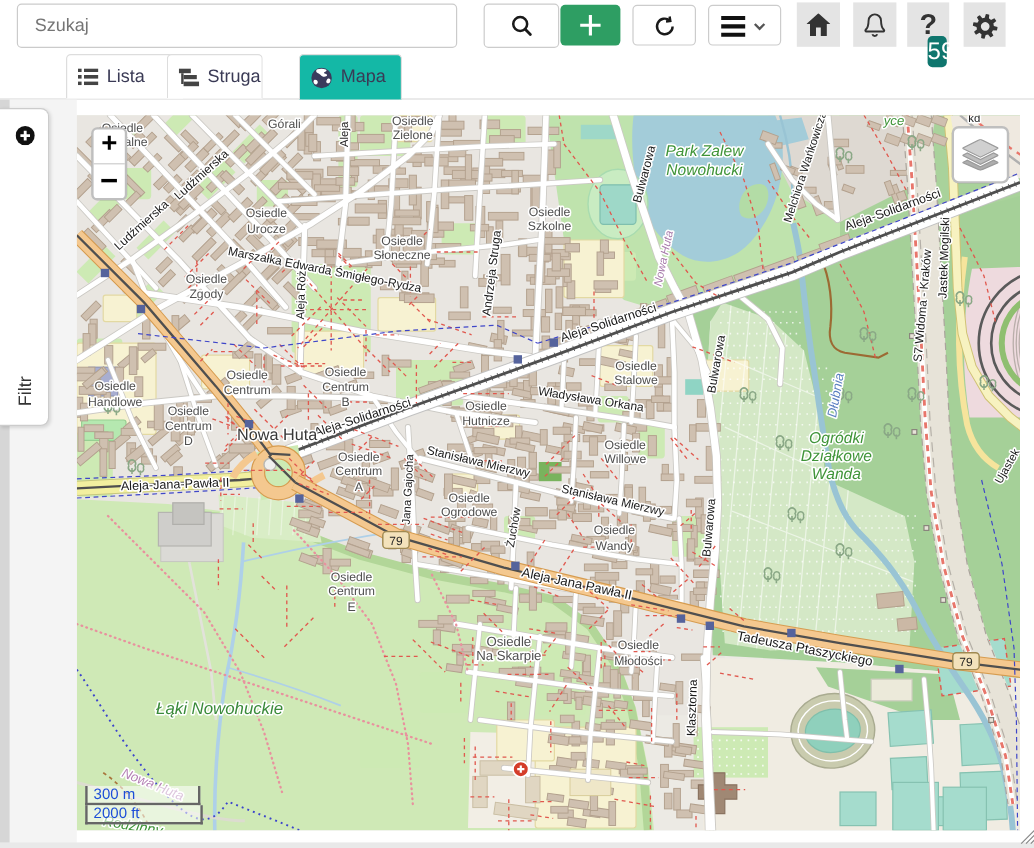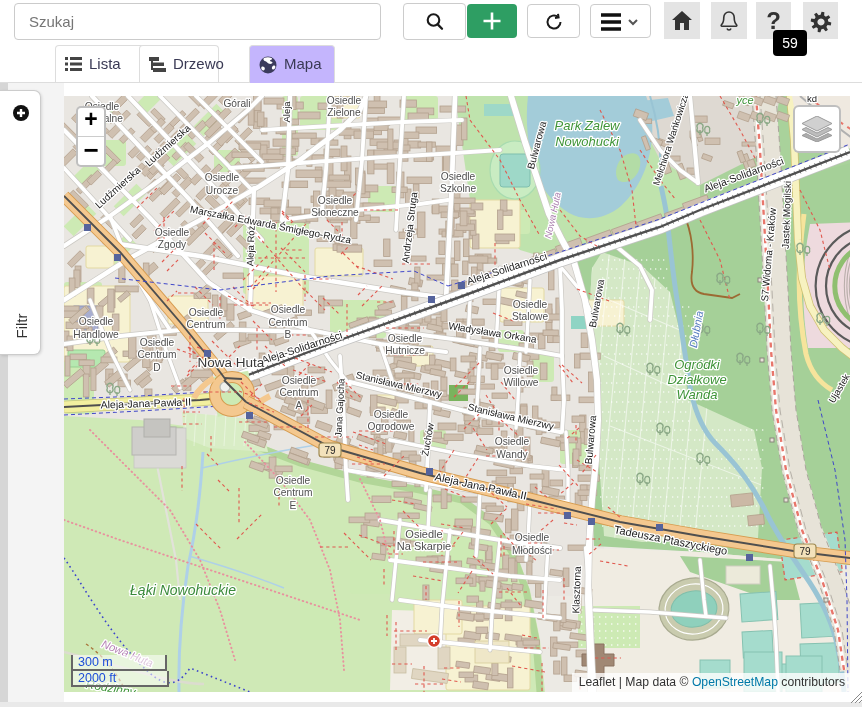--- a/index.html
+++ b/index.html
@@ -43,44 +43,44 @@
  </svg>
 </div>
 <div style="position:absolute;left:756px;top:2px;width:35px;height:37px;background:#e4e4e4">
  <div style="position:absolute;left:0;width:100%;top:5px;text-align:center;font-size:24px;font-weight:bold;color:#333">?</div>
 </div>
 <div style="position:absolute;left:803px;top:2px;width:35px;height:37px;background:#e4e4e4">
  <svg width="22" height="22" style="position:absolute;left:7px;top:9px" viewBox="0 0 22 22" fill="#333">
   <path d="M11.57,0.72A10.3,10.3 0 0 1 14.41,1.28L14.12,4.51A7.2,7.2 0 0 1 15.80,5.64L18.67,4.13A10.3,10.3 0 0 1 20.28,6.54L17.79,8.61A7.2,7.2 0 0 1 18.19,10.60L21.28,11.57A10.3,10.3 0 0 1 20.72,14.41L17.49,14.12A7.2,7.2 0 0 1 16.36,15.80L17.87,18.67A10.3,10.3 0 0 1 15.46,20.28L13.39,17.79A7.2,7.2 0 0 1 11.40,18.19L10.43,21.28A10.3,10.3 0 0 1 7.59,20.72L7.88,17.49A7.2,7.2 0 0 1 6.20,16.36L3.33,17.87A10.3,10.3 0 0 1 1.72,15.46L4.21,13.39A7.2,7.2 0 0 1 3.81,11.40L0.72,10.43A10.3,10.3 0 0 1 1.28,7.59L4.51,7.88A7.2,7.2 0 0 1 5.64,6.20L4.13,3.33A10.3,10.3 0 0 1 6.54,1.72L8.61,4.21A7.2,7.2 0 0 1 10.60,3.81ZM11.0,7.4 a3.6,3.6 0 1,0 0.01,0 Z" fill-rule="evenodd"></path>
  </svg>
 </div>
-<div style="position:absolute;left:773px;top:30px;width:34px;height:26px;background:#000000;border-radius:4px;color:#fff;font-size:14px;text-align:center;line-height:26px">59</div>
+<div style="position:absolute;left:773px;top:30px;width:16px;height:26px;background:#0f766e;border-radius:4px;color:#fff;font-size:20px;text-align:center;line-height:26px">59</div>
 
 <div style="position:absolute;left:0;top:82px;width:862px;height:1px;background:#ddd"></div>
 <div style="position:absolute;left:55px;top:45px;width:98px;height:37px;background:#fff;border:1px solid #ddd;border-bottom:none;border-radius:4px 4px 0 0">
  <svg width="17" height="14" style="position:absolute;left:9px;top:11px" viewBox="0 0 17 14" fill="#444">
       <rect x="0" y="0" width="3" height="3"></rect>
       <rect x="5" y="0" width="12" height="3"></rect>
       <rect x="0" y="5.5" width="3" height="3"></rect>
       <rect x="5" y="5.5" width="12" height="3"></rect>
       <rect x="0" y="11" width="3" height="3"></rect>
       <rect x="5" y="11" width="12" height="3"></rect>
     </svg>
  <span style="position:absolute;left:33px;top:9px;font-size:15px;color:#3a3a55">Lista</span>
 </div>
 <div style="position:absolute;left:139px;top:45px;width:80px;height:37px;background:#fff;border:1px solid #ddd;border-bottom:none;border-radius:4px 4px 0 0">
  <svg width="17" height="15" style="position:absolute;left:9px;top:11px" viewBox="0 0 17 15" fill="#444">
       <rect x="0" y="0" width="10" height="4"></rect>
       <rect x="2" y="4" width="2" height="9"></rect>
       <rect x="4" y="5.5" width="11" height="3.5"></rect>
       <rect x="4" y="11" width="13" height="4"></rect>
     </svg>
- <span style="position:absolute;left:33px;top:9px;font-size:15px;color:#3a3a55">Drzewo</span>
+ <span style="position:absolute;left:33px;top:9px;font-size:15px;color:#3a3a55">Struga</span>
 </div>
-<div style="position:absolute;left:249px;top:45px;width:86px;height:38px;background:#c4b5fd;border:1px solid #ddd;border-bottom:none;border-radius:4px 4px 0 0">
+<div style="position:absolute;left:249px;top:45px;width:86px;height:38px;background:#14b8a6;border:1px solid #ddd;border-bottom:none;border-radius:4px 4px 0 0">
  <svg width="18" height="18" style="position:absolute;left:9px;top:10px" viewBox="0 0 18 18">
       <circle cx="9" cy="9" r="8.5" fill="#3b3b5c"></circle>
       <path fill="#fff" d="M5.5,1.8 C7.5,1 10.5,1 12.5,1.9 C13.5,2.4 13.2,3.4 12,3.8 C10.5,4.3 10.8,5.2 12.2,5.5 C13.8,5.9 14,7 12.8,7.6 C11.2,8.4 9.2,7.8 8.2,6.5 C7.4,5.4 5.8,5.2 4.8,4.2 C4.1,3.4 4.5,2.3 5.5,1.8 Z M14.5,9.5 C15.6,9.3 16.6,10 16.4,11.2 C16.2,12.6 15,13.8 13.8,13.4 C12.8,13 12.6,11.8 13.2,10.8 C13.6,10.1 14,9.6 14.5,9.5 Z M3.2,10.5 C4.4,10.2 5.6,11 5.8,12.2 C6,13.4 5.2,14.6 4,14.4 C2.8,14.2 2,12.8 2.3,11.6 C2.5,11 2.8,10.6 3.2,10.5 Z"></path>
     </svg>
  <span style="position:absolute;left:34px;top:9px;font-size:15px;color:#3a3a55">Mapa</span>
 </div>
 
 <div style="position:absolute;left:0;top:83px;width:64px;height:624px;background:#f4f4f4"></div>
 <div style="position:absolute;left:0;top:83px;width:8px;height:624px;background:#d6d6d6"></div>
 <div style="position:absolute;left:0;top:90px;width:41px;height:265px;background:#fff;border:1px solid #ccc;border-left:none;border-radius:0 7px 7px 0;box-shadow:1px 1px 3px rgba(0,0,0,0.12)">
@@ -3101,19 +3101,18 @@
    <path d="M4,11.5 L0,13.5 L15,21 L30,13.5 L26,11.5 L15,17 Z" fill="#bdbdbd" stroke="#9a9a9a" stroke-width="1"></path>
    <path d="M4,17.5 L0,19.5 L15,26 L30,19.5 L26,17.5 L15,23 Z" fill="#adadad" stroke="#9a9a9a" stroke-width="1"></path>
   </svg>
  </div>
 
  <div style="position:absolute;left:7px;top:559px;z-index:10;font-size:12.5px;color:#1d4ed8">
   <div style="width:96px;height:16px;background:rgba(255,255,255,0.55);border:2px solid #666;border-top:none;padding-left:5px;line-height:14px">300 m</div>
   <div style="width:98px;height:16px;background:rgba(255,255,255,0.55);border:2px solid #666;border-top:none;padding-left:5px;line-height:14px;margin-top:0px">2000 ft</div>
  </div>
 
- <div style="position:absolute;right:0;bottom:0;background:rgba(255,255,255,0.8);padding:2px 5px 3px 7px;font-size:12.2px;color:#333;z-index:10">Leaflet | Map data © <span style="color:#0078a8">OpenStreetMap</span> contributors</div>
 </div>
 
 <div style="position:absolute;left:0;top:702px;width:862px;height:5px;background:#e9e9e9"></div>
 <svg width="13" height="13" style="position:absolute;left:850px;top:691px" viewBox="0 0 13 13" stroke="#888" stroke-width="1">
     <path d="M12,1 L1,12 M12,5 L5,12 M12,9 L9,12" fill="none"></path>
   </svg>
 
 </body></html>

